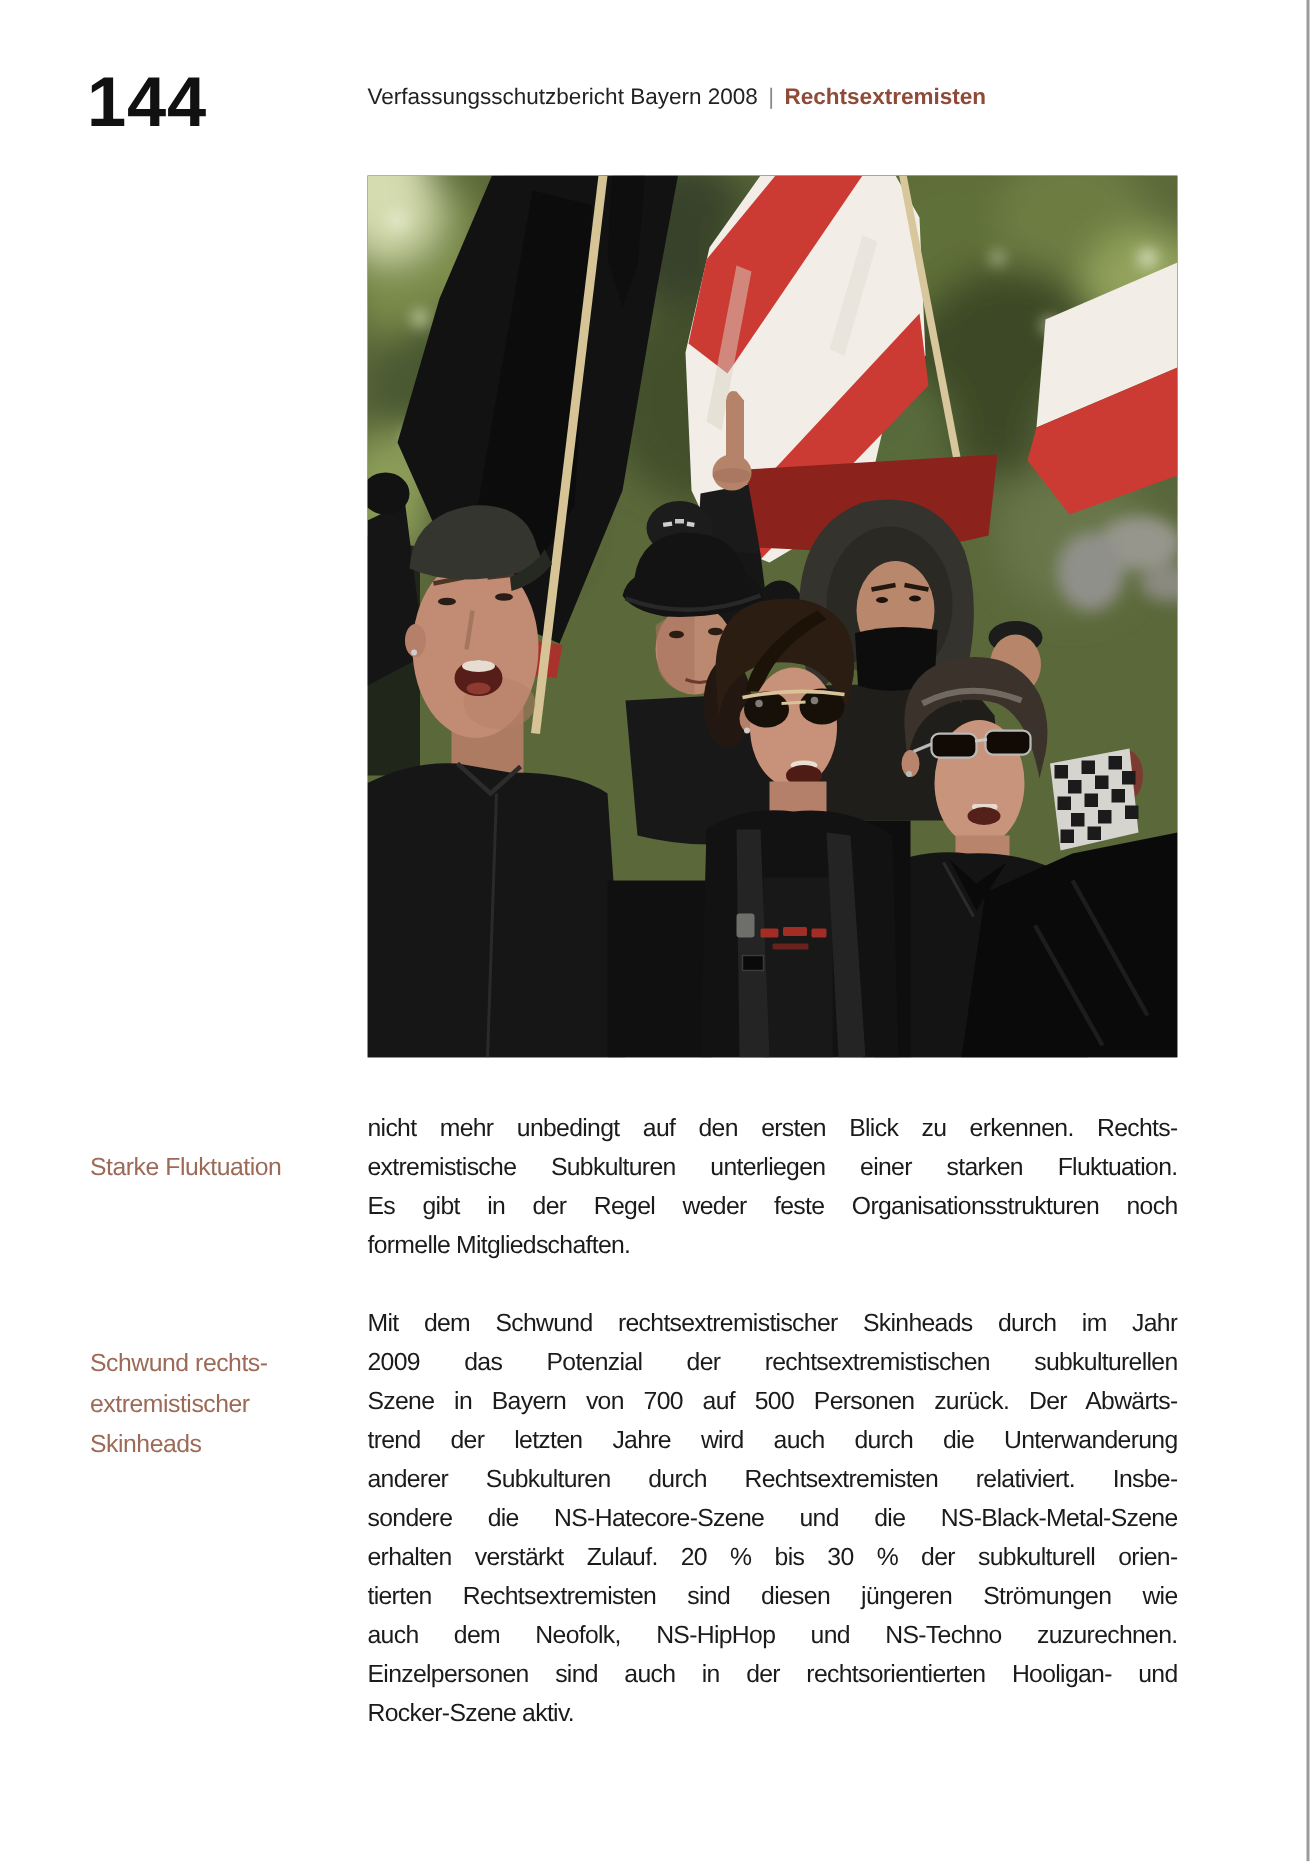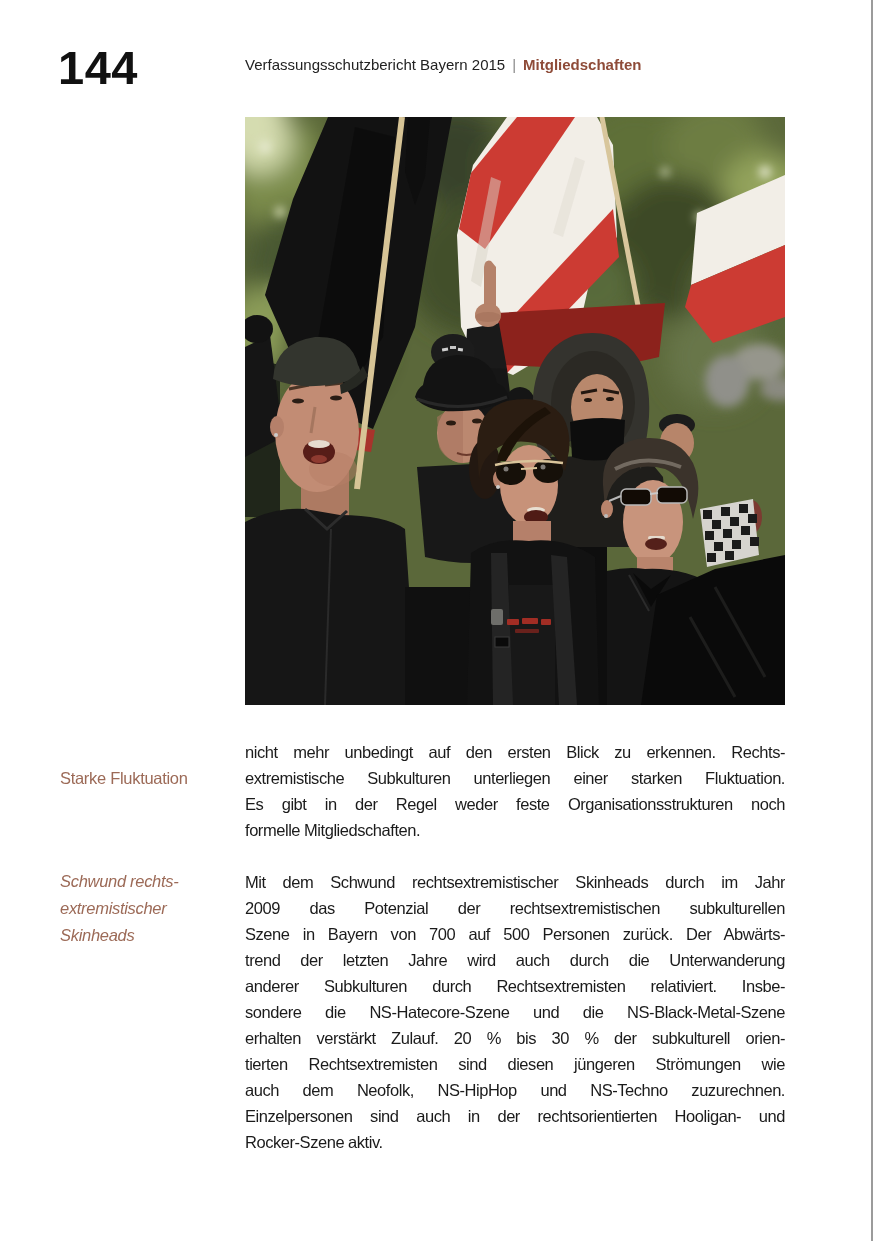--- a/index.html
+++ b/index.html
@@ -26,33 +26,33 @@
   }
   .para-1{top:739px;}
   .para-2{top:869px;}
   .pline{text-align:justify;text-align-last:justify;overflow:hidden;white-space:nowrap;}
   .pline.last{text-align-last:left;}
   .margin-label{
     position:absolute;left:60px;width:175px;color:var(--label,#9c6a57);
     font-size:16.5px;line-height:27px;letter-spacing:-0.3px;white-space:pre-line;
   }
   .label-1{top:765px;}
-  .label-2{top:868px;font-style:italic;}
+  .label-2{top:896px;}
 </style>
 </head>
 <body>
 
 <div class="page">
 
   <div class="rule-right"></div>
 
   <div class="page-number">144</div>
 
   <div class="header">
-    <span class="title">Verfassungsschutzbericht Bayern 2015</span><span class="sep">|</span><span class="section">Mitgliedschaften</span>
+    <span class="title">Verfassungsschutzbericht Bayern 2008</span><span class="sep">|</span><span class="section">Rechtsextremisten</span>
   </div>
 
   <div class="photo" role="img" aria-label="Rechtsextremistische Demonstration: Teilnehmer in schwarzer Kleidung mit schwarzen Fahnen und weiss-roten Fahnen vor gruenem Laub; ein erhobener Arm mit ausgestrecktem Zeigefinger">
     <svg viewBox="0 0 540 588" xmlns="http://www.w3.org/2000/svg">
       <defs>
         <filter id="b12" x="-40%" y="-40%" width="180%" height="180%">
             <feGaussianBlur stdDeviation="12"></feGaussianBlur>
           </filter>
         <filter id="b5" x="-60%" y="-60%" width="220%" height="220%">
             <feGaussianBlur stdDeviation="5"></feGaussianBlur>

